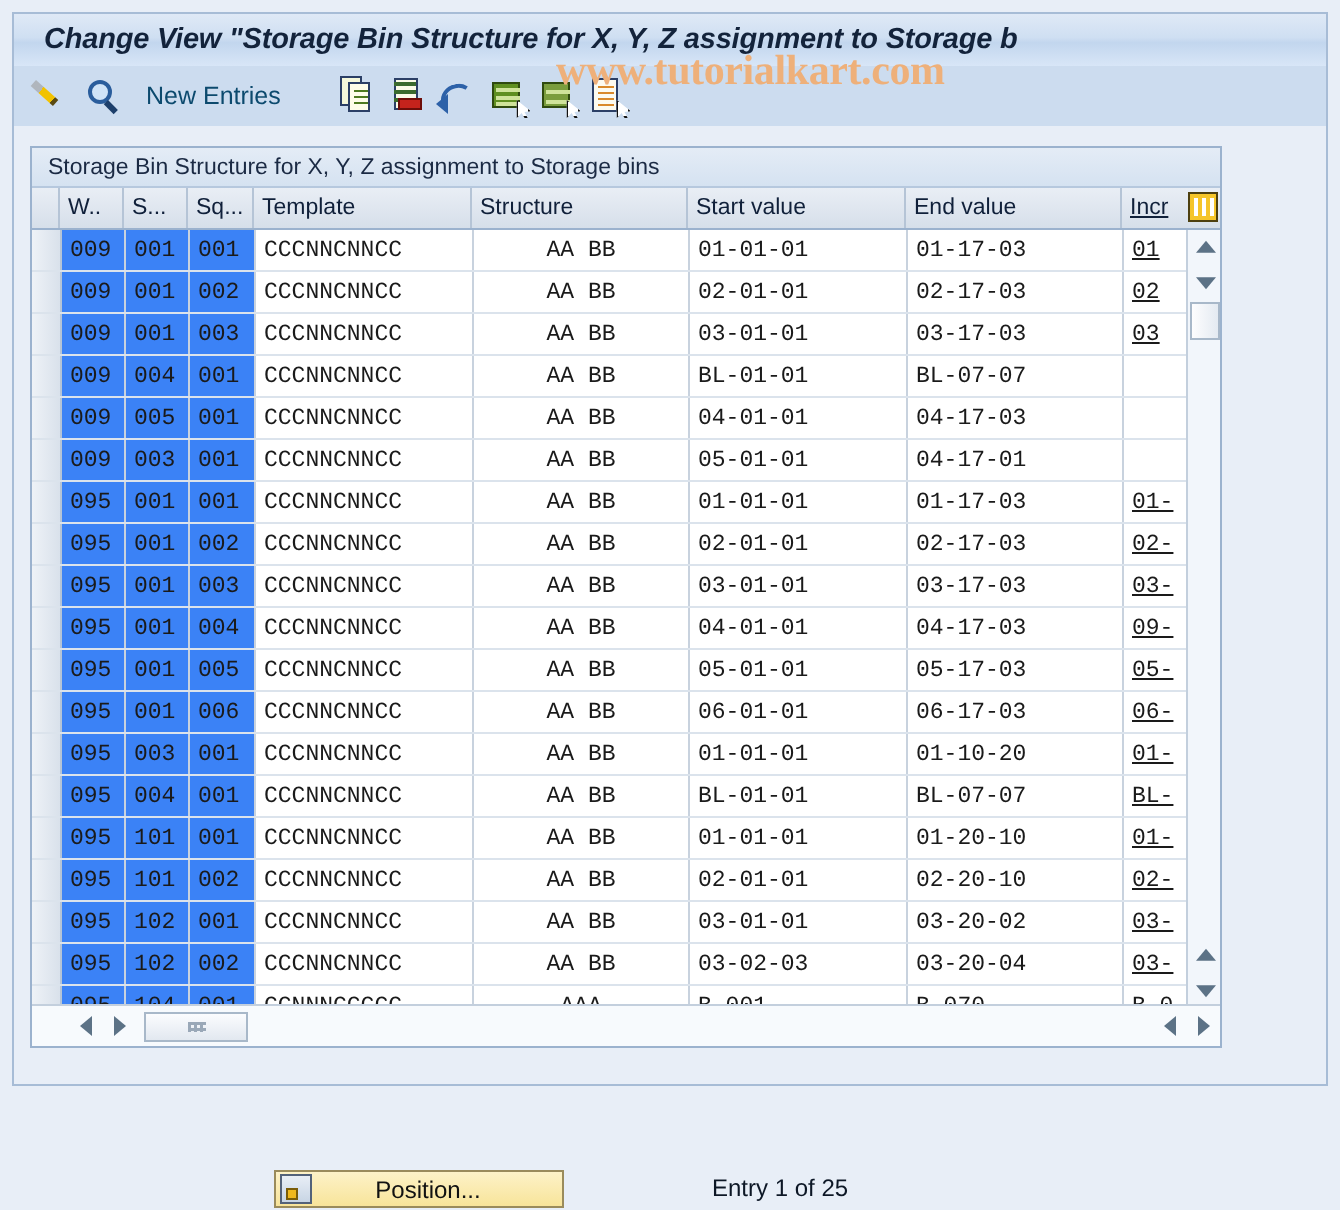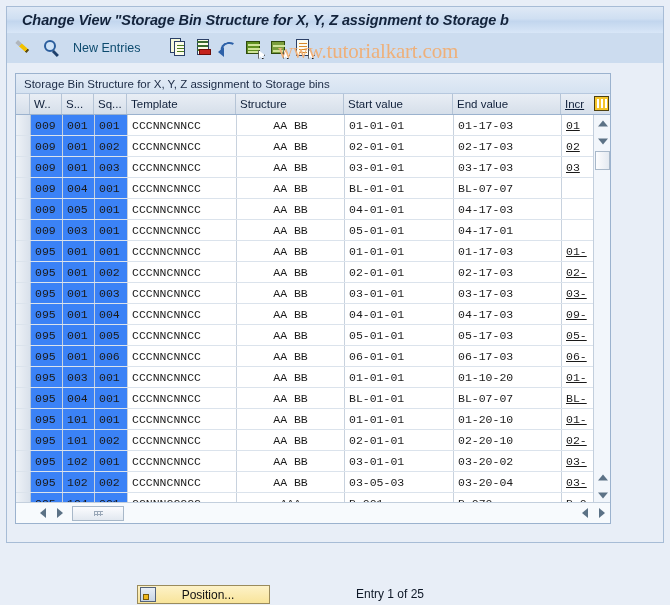--- a/index.html
+++ b/index.html
@@ -61,24 +61,24 @@
   }
   .tb-label {
     font-size: 12.5px;
     color: #0c4a6e;
     margin: 0 21px 0 7px;
     white-space: nowrap;
   }
   .tb-gap { width: 7px; flex: 0 0 auto;}
   .watermark {
     position: absolute;
-    left: 278px; top: 39px;
+    left: 278px; top: 23px;
     font-family: "Liberation Serif", serif;
     font-size: 21px;
-    font-weight: normal;
+    font-weight: bold;
     color: #eeb07a;
     letter-spacing: -0.2px;
     white-space: nowrap;
     pointer-events: none;
   }
 
   
   .panel {
     position: absolute;
     left: 6px; top: 63px;
@@ -275,21 +275,21 @@
     background:
       repeating-linear-gradient(to right,#9aa8b8 0 1.5px, transparent 1.5px 3px),
       repeating-linear-gradient(to bottom,#9aa8b8 0 1.5px, transparent 1.5px 3px);
   }
   .hspacer { flex: 1 1 auto; }
 
   
   .position-btn {
     position: absolute;
     left: 137px; top: 585px;
-    width: 133px; height: 19px;
+    width: 145px; height: 19px;
     background: linear-gradient(to bottom,#fdf2c8,#f8e49a);
     border: 1px solid #9a8b5c;
     box-sizing: border-box;
     display: flex;
     align-items: center;
     font-size: 12px;
     color: #111;
     cursor: pointer;
   }
   .pos-ico {
@@ -681,21 +681,21 @@
             <div class="cell c-ev">03-20-02</div>
             <div class="cell c-inc">03-</div>
           </div>
           <div class="row">
             <div class="selcol"></div>
             <div class="cell c-w key">095</div>
             <div class="cell c-s key">102</div>
             <div class="cell c-sq key">002</div>
             <div class="cell c-tpl">CCCNNCNNCC</div>
             <div class="cell c-str ctr">AA BB</div>
-            <div class="cell c-sv">03-05-03</div>
+            <div class="cell c-sv">03-02-03</div>
             <div class="cell c-ev">03-20-04</div>
             <div class="cell c-inc">03-</div>
           </div>
           <div class="row">
             <div class="selcol"></div>
             <div class="cell c-w key">095</div>
             <div class="cell c-s key">104</div>
             <div class="cell c-sq key">001</div>
             <div class="cell c-tpl">CCNNNCCCCC</div>
             <div class="cell c-str ctr">AAA</div>

